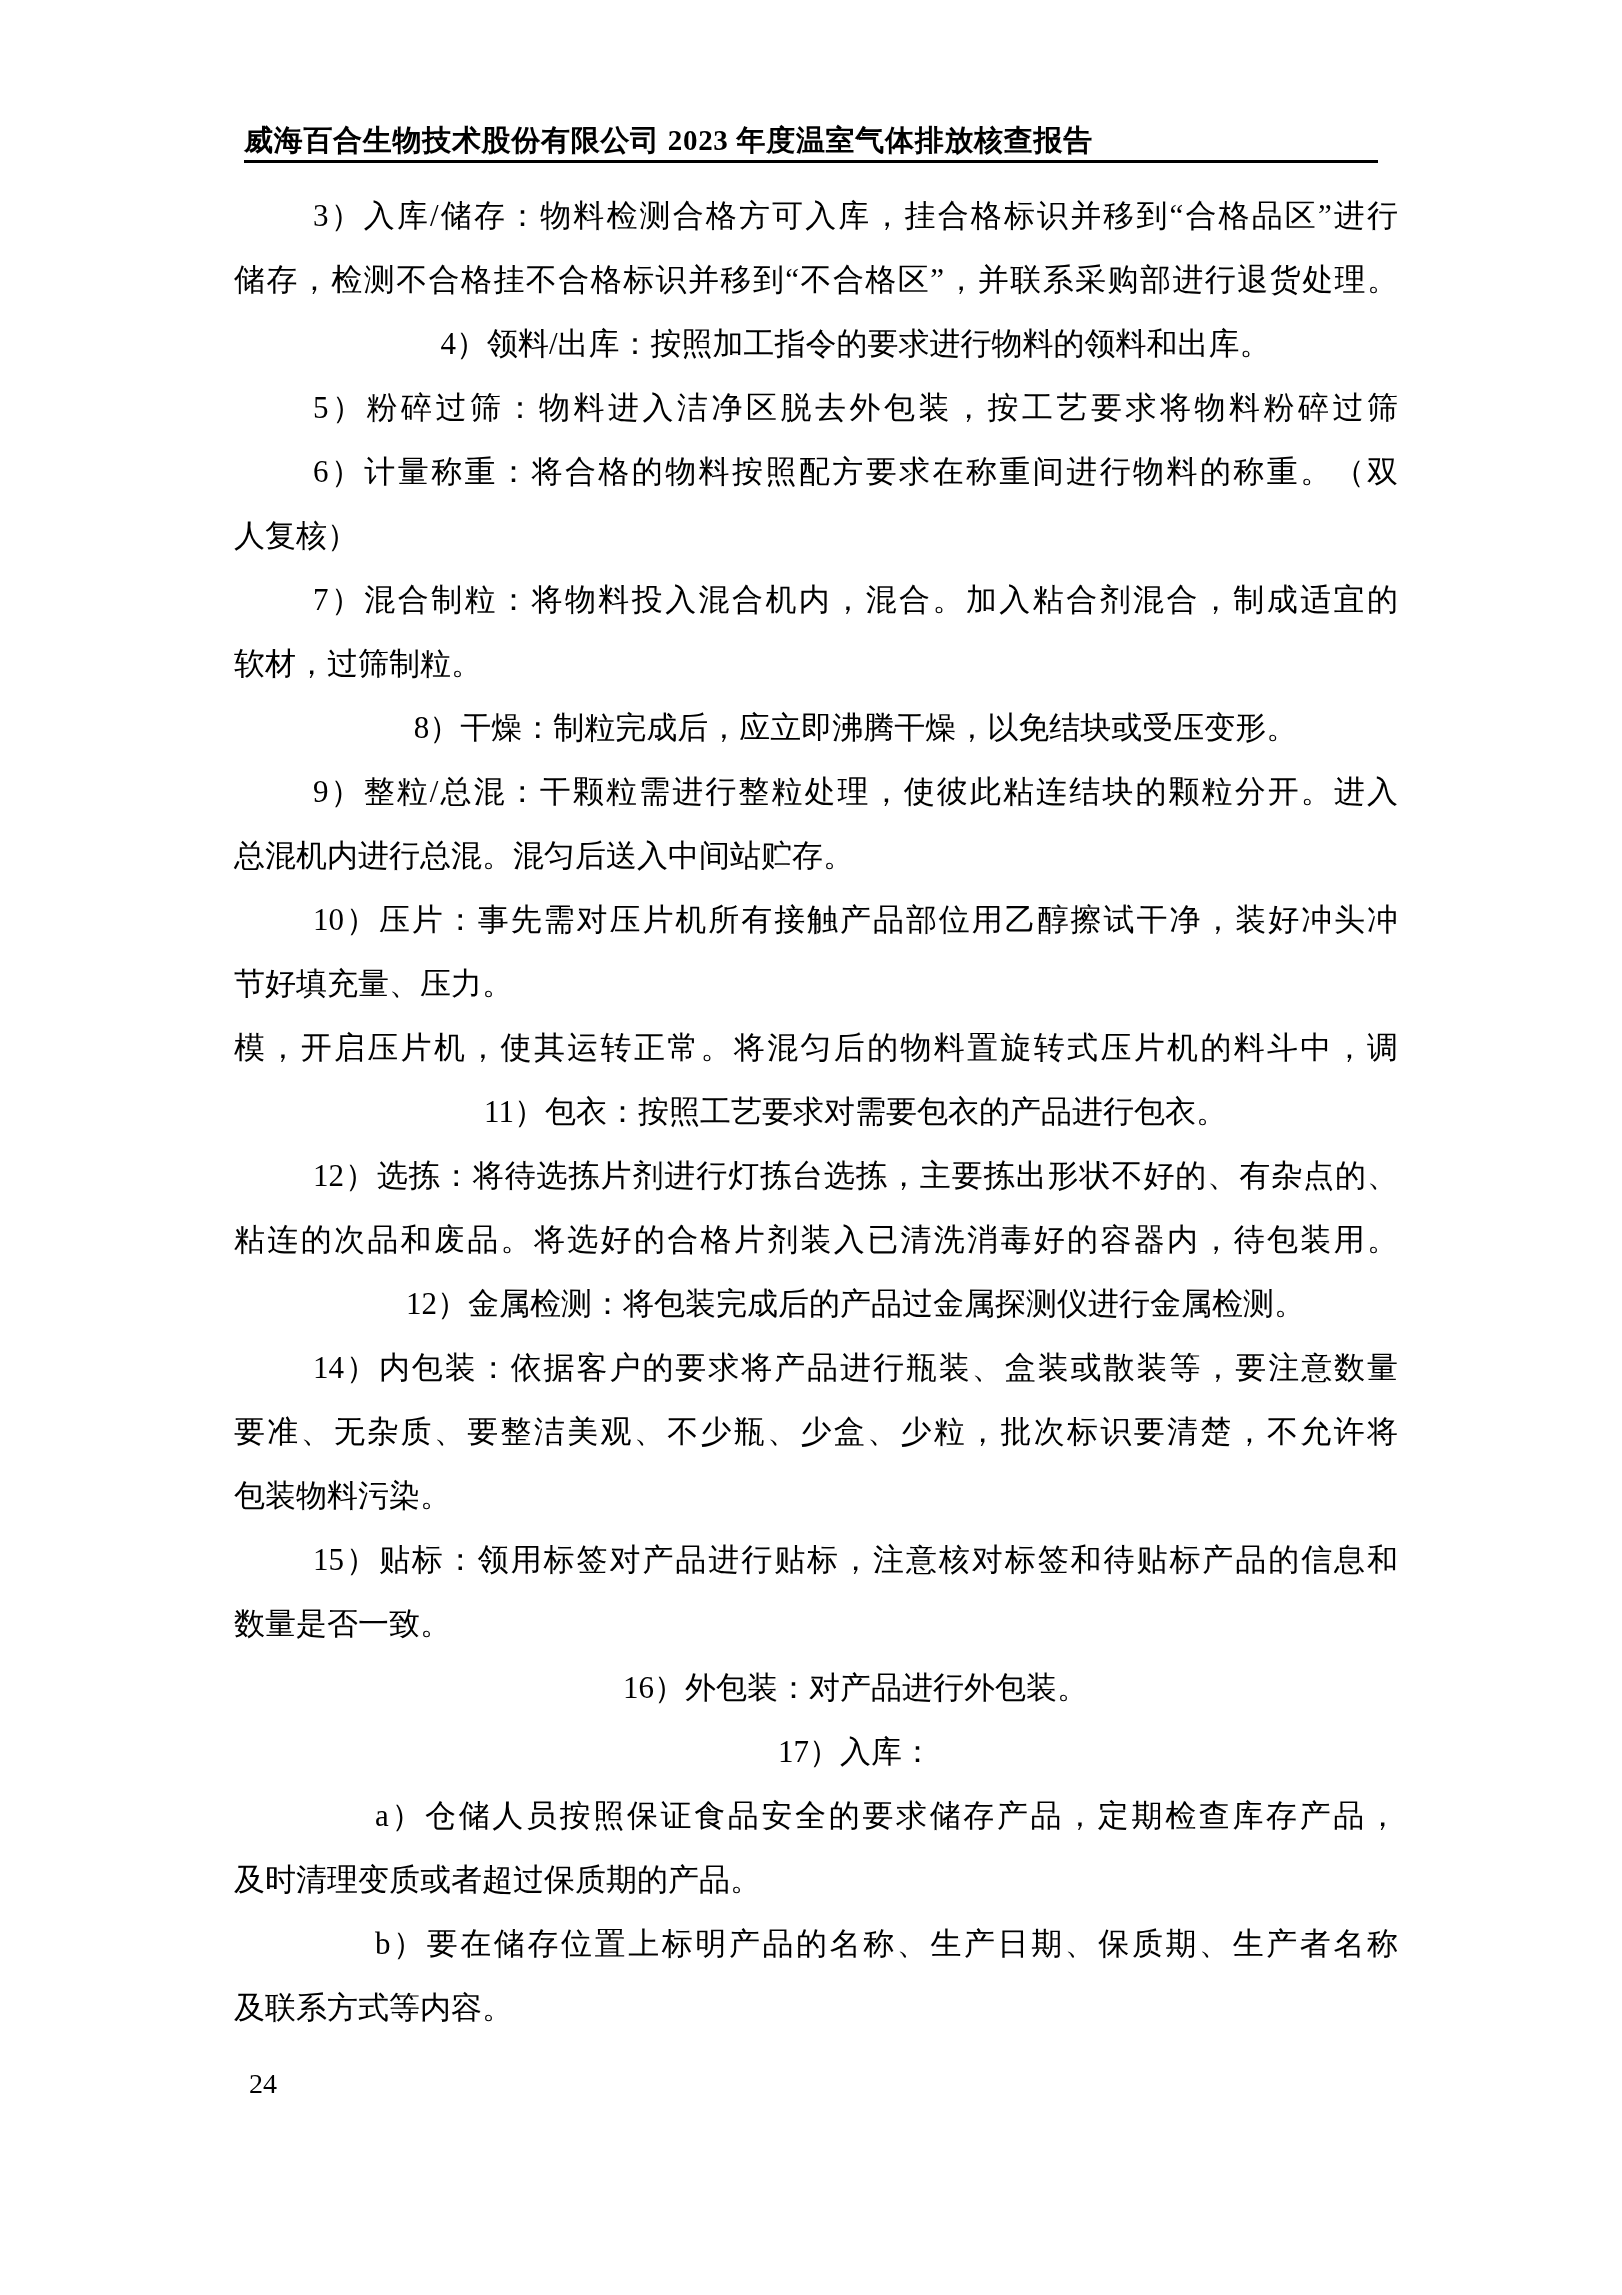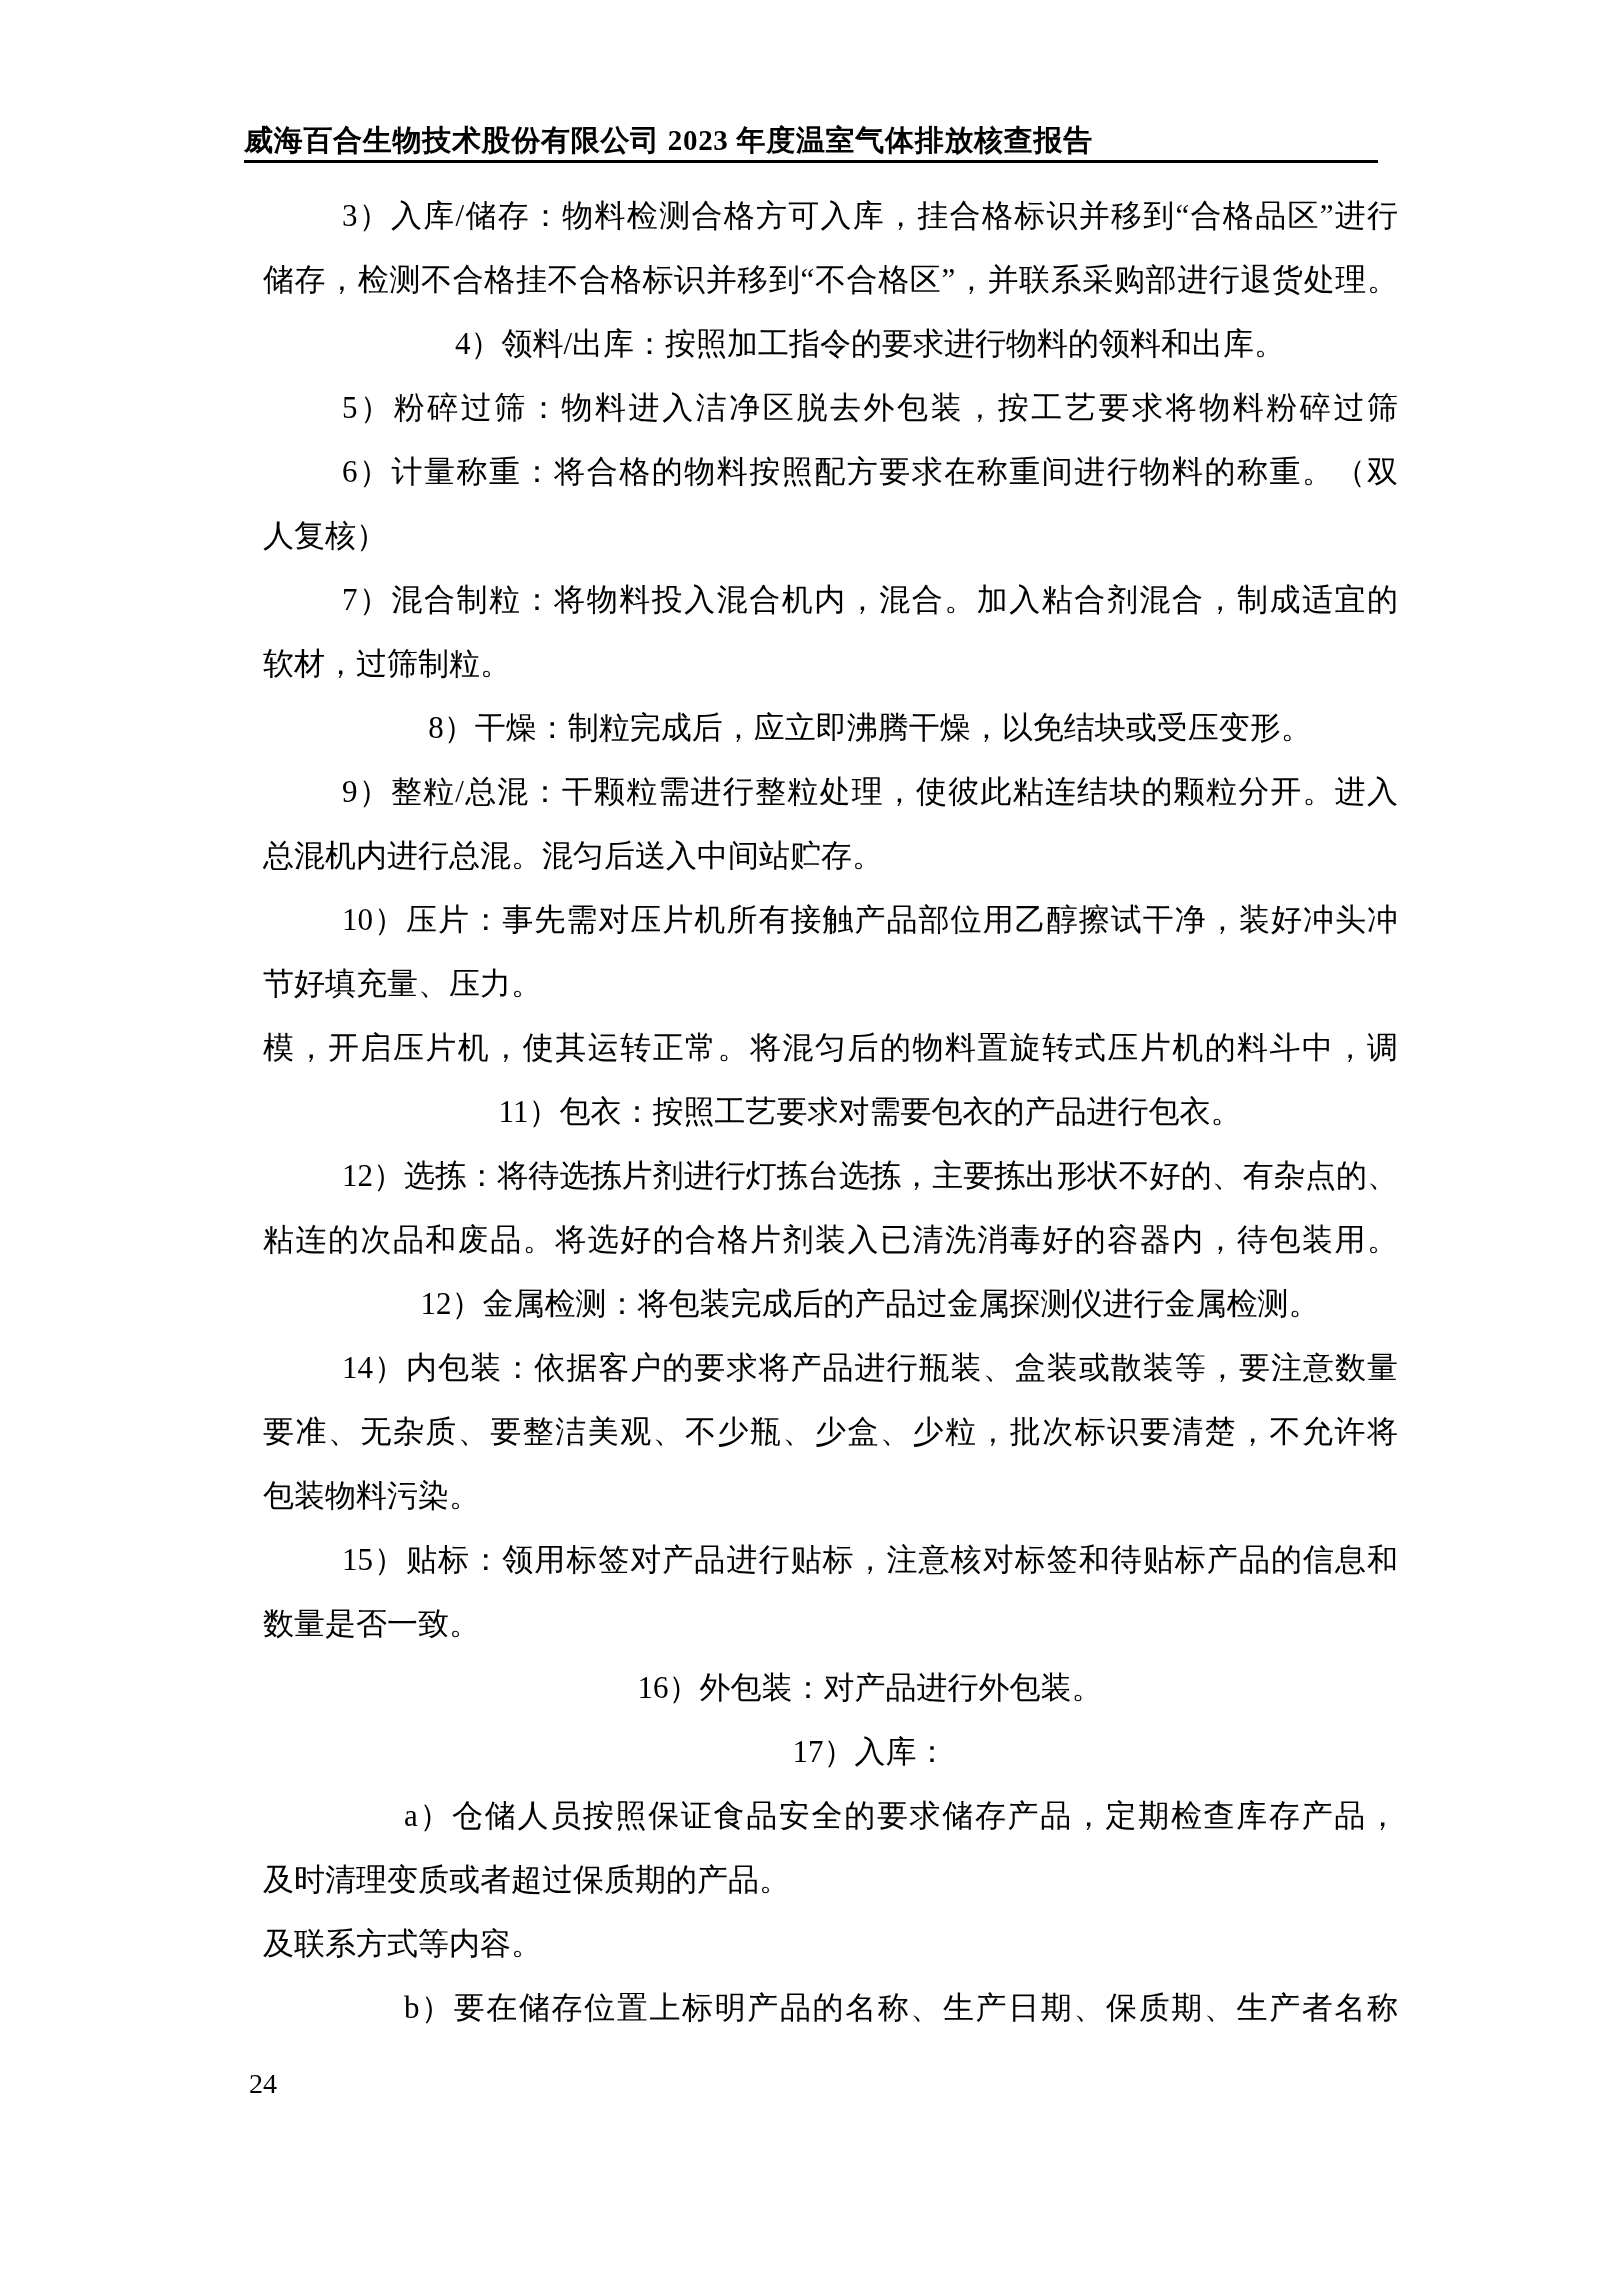--- a/index.html
+++ b/index.html
@@ -39,21 +39,20 @@
     position: absolute;
     left: 234px;
     top: 184px;
     width: 1164px;
     font-size: 31px;
   }
   .line {
     height: 64px;
     line-height: 64px;
     text-align: left;
-    margin-left: 29px;
   }
   .line.item { padding-left: 79px; text-align: center; }
   .line.sub  { padding-left: 141px; }
   .line.justify {
     text-align: justify;
     text-align-last: justify;
     text-justify: inter-character;
   }
   .page-number {
     position: absolute;
@@ -93,18 +92,18 @@
       <div class="line item">12）金属检测：将包装完成后的产品过金属探测仪进行金属检测。</div>
       <div class="line item justify">14）内包装：依据客户的要求将产品进行瓶装、盒装或散装等，要注意数量</div>
       <div class="line justify">要准、无杂质、要整洁美观、不少瓶、少盒、少粒，批次标识要清楚，不允许将</div>
       <div class="line">包装物料污染。</div>
       <div class="line item justify">15）贴标：领用标签对产品进行贴标，注意核对标签和待贴标产品的信息和</div>
       <div class="line">数量是否一致。</div>
       <div class="line item">16）外包装：对产品进行外包装。</div>
       <div class="line item">17）入库：</div>
       <div class="line sub justify">a）仓储人员按照保证食品安全的要求储存产品，定期检查库存产品，</div>
       <div class="line">及时清理变质或者超过保质期的产品。</div>
+      <div class="line sub justify">b）要在储存位置上标明产品的名称、生产日期、保质期、生产者名称</div>
       <div class="line">及联系方式等内容。</div>
-      <div class="line sub justify">b）要在储存位置上标明产品的名称、生产日期、保质期、生产者名称</div>
     </div>
   <div class="page-number">24</div>
 </div>
 
 
 </body></html>

